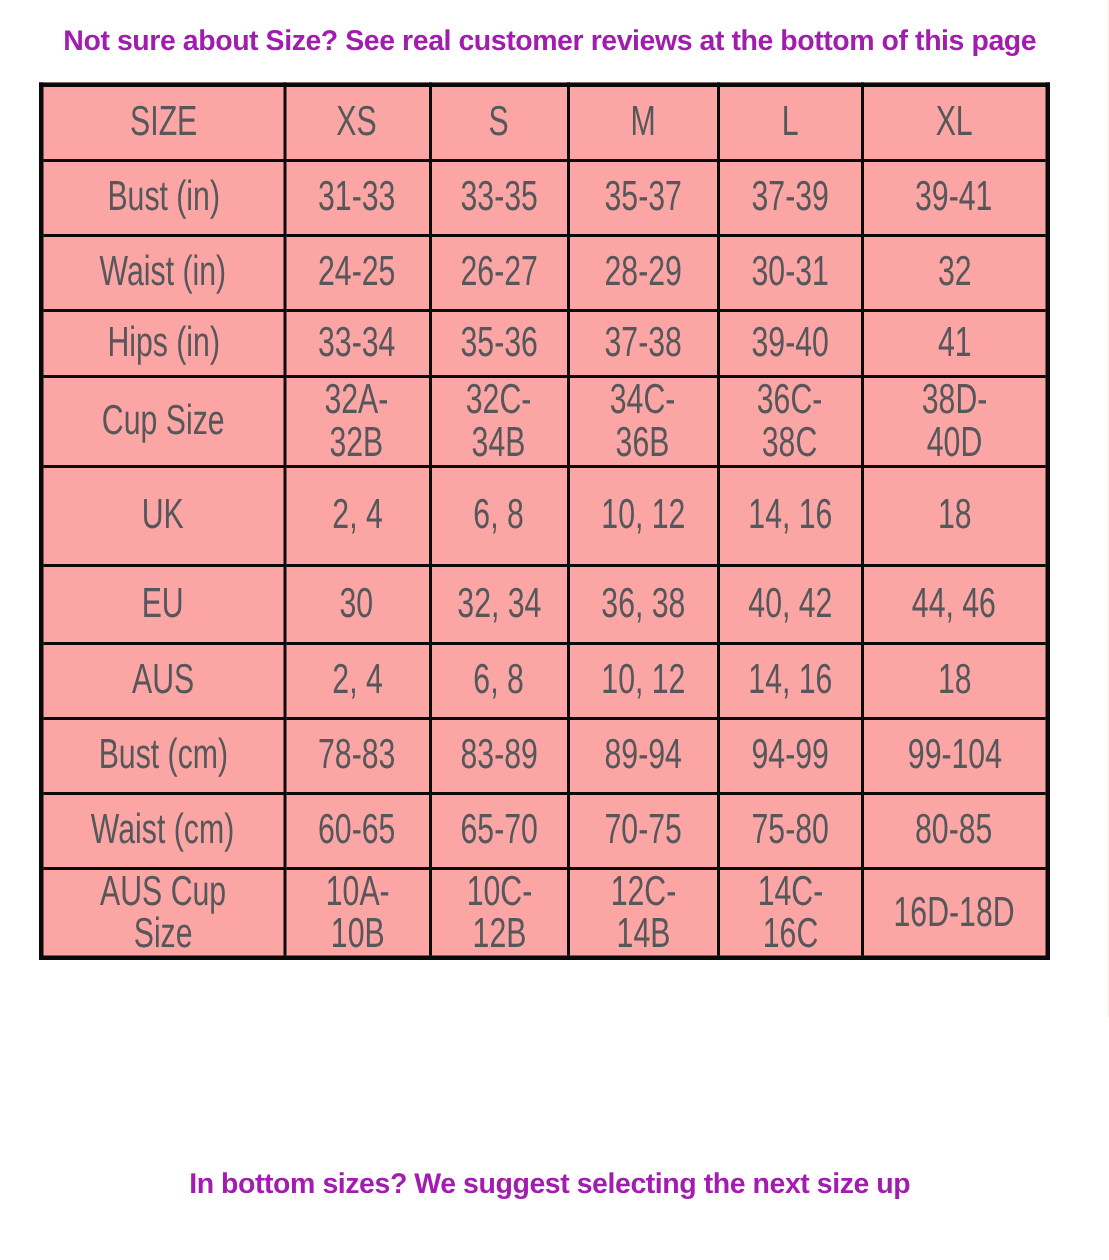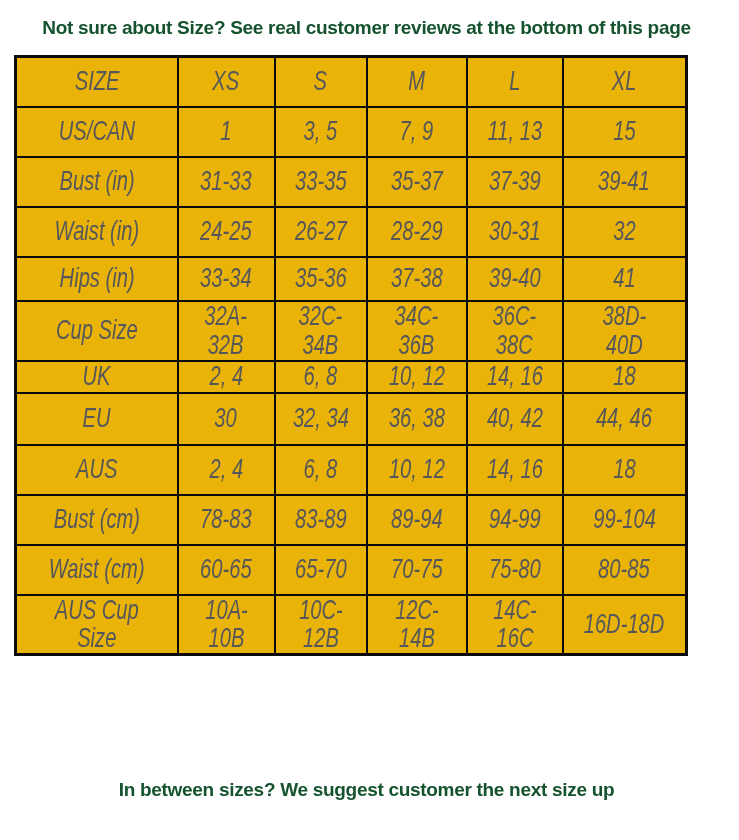--- a/index.html
+++ b/index.html
@@ -15,36 +15,35 @@
     overflow: hidden;
   }
   .note {
     position: absolute;
     left: 0;
     width: 733px;
     text-align: center;
     font-weight: 700;
     font-size: 19px;
     letter-spacing: -0.3px;
-    color: #14532d;
+    color: #a21caf;
     line-height: 24px;
   }
   .note-top { top: 16px; }
   .note-bottom { top: 778px; }
 
   table.size-chart {
     position: absolute;
-    left: 14px;
+    left: 26px;
     top: 55px;
     width: 671px;
     border-collapse: collapse;
     table-layout: fixed;
     border: 3px solid #0a0a0a;
-    background: #eab308;
-    font-style: italic;
+    background: #fca5a5;
   }
   .size-chart th, .size-chart td {
     border: 2px solid #0a0a0a;
     text-align: center;
     vertical-align: middle;
     padding: 0;
     overflow: hidden;
     font-weight: 400;
   }
   .cond {
@@ -76,28 +75,20 @@
         <th><span class="cond">SIZE</span></th>
         <th><span class="cond">XS</span></th>
         <th><span class="cond">S</span></th>
         <th><span class="cond">M</span></th>
         <th><span class="cond">L</span></th>
         <th><span class="cond">XL</span></th>
       </tr>
   </thead>
   <tbody>
       <tr style="height: 50px;">
-        <td><span class="cond">US/CAN</span></td>
-        <td><span class="cond">1</span></td>
-        <td><span class="cond">3, 5</span></td>
-        <td><span class="cond">7, 9</span></td>
-        <td><span class="cond">11, 13</span></td>
-        <td><span class="cond">15</span></td>
-      </tr>
-      <tr style="height: 50px;">
         <td><span class="cond">Bust (in)</span></td>
         <td><span class="cond">31-33</span></td>
         <td><span class="cond">33-35</span></td>
         <td><span class="cond">35-37</span></td>
         <td><span class="cond">37-39</span></td>
         <td><span class="cond">39-41</span></td>
       </tr>
       <tr style="height: 50px;">
         <td><span class="cond">Waist (in)</span></td>
         <td><span class="cond">24-25</span></td>
@@ -120,21 +111,21 @@
 32B</span></td>
         <td><span class="cond">32C-
 34B</span></td>
         <td><span class="cond">34C-
 36B</span></td>
         <td><span class="cond">36C-
 38C</span></td>
         <td><span class="cond">38D-
 40D</span></td>
       </tr>
-      <tr style="height: 32px;">
+      <tr style="height: 66px;">
         <td><span class="cond">UK</span></td>
         <td><span class="cond">2, 4</span></td>
         <td><span class="cond">6, 8</span></td>
         <td><span class="cond">10, 12</span></td>
         <td><span class="cond">14, 16</span></td>
         <td><span class="cond">18</span></td>
       </tr>
       <tr style="height: 52px;">
         <td><span class="cond">EU</span></td>
         <td><span class="cond">30</span></td>
@@ -171,13 +162,13 @@
         <td><span class="cond">AUS Cup Size</span></td>
         <td><span class="cond">10A-10B</span></td>
         <td><span class="cond">10C-12B</span></td>
         <td><span class="cond">12C-14B</span></td>
         <td><span class="cond">14C-16C</span></td>
         <td><span class="cond">16D-18D</span></td>
       </tr>
     </tbody>
 </table>
 
-<div class="note note-bottom">In between sizes? We suggest customer the next size up</div>
+<div class="note note-bottom">In bottom sizes? We suggest selecting the next size up</div>
 
 </body></html>

